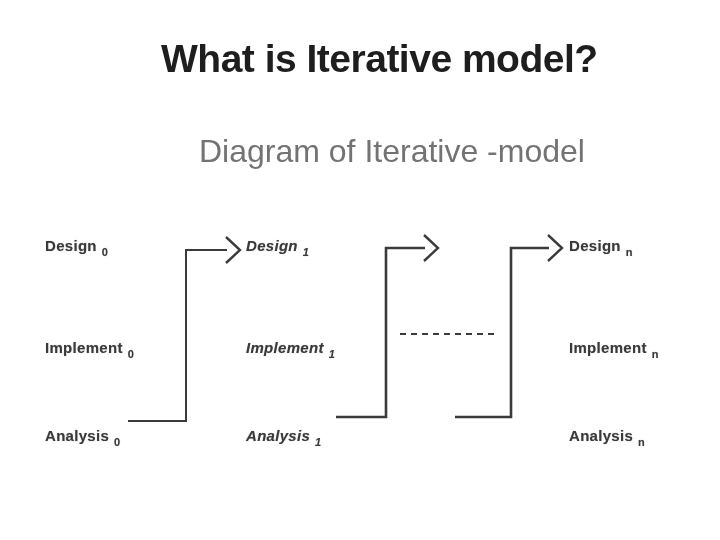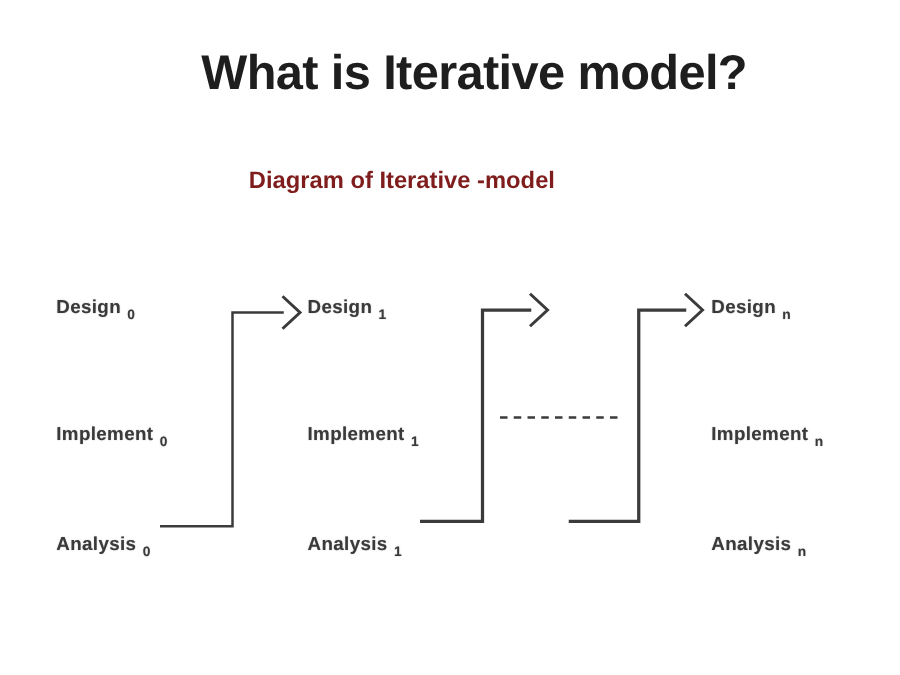--- a/index.html
+++ b/index.html
@@ -19,45 +19,45 @@
     font-weight: 700;
     letter-spacing: -0.5px;
     line-height: 1;
     color: #1e1e1e;
     white-space: nowrap;
   }
   .subtitle {
     position: absolute;
     left: 199px;
     top: 135px;
-    font-size: 19px;
-    font-weight: 700;
+    font-size: 32px;
+    font-weight: 400;
     line-height: 1;
-    color: #7f1d1d;
+    color: #737373;
     white-space: nowrap;
   }
   .phase {
     position: absolute;
     font-size: 15px;
     font-weight: 700;
     letter-spacing: 0.3px;
     line-height: 1;
     color: #3a3a3a;
     text-shadow: 0 0 1px rgba(58,58,58,0.45);
     white-space: nowrap;
   }
   .phase .sub {
     font-size: 11px;
     position: relative;
     top: 5px;
     margin-left: 5px;
   }
   
   .c0 { left: 45px; }
-  .c1 { left: 246px; }
+  .c1 { left: 246px; font-style: italic; }
   .c2 { left: 569px; }
   .r-design    { top: 238px; }
   .r-implement { top: 340px; }
   .r-analysis  { top: 428px; }
   svg.connectors {
     position: absolute;
     left: 0; top: 0;
     width: 720px; height: 540px;
   }
   svg.connectors * { stroke: #3b3b3b; fill: none; }

